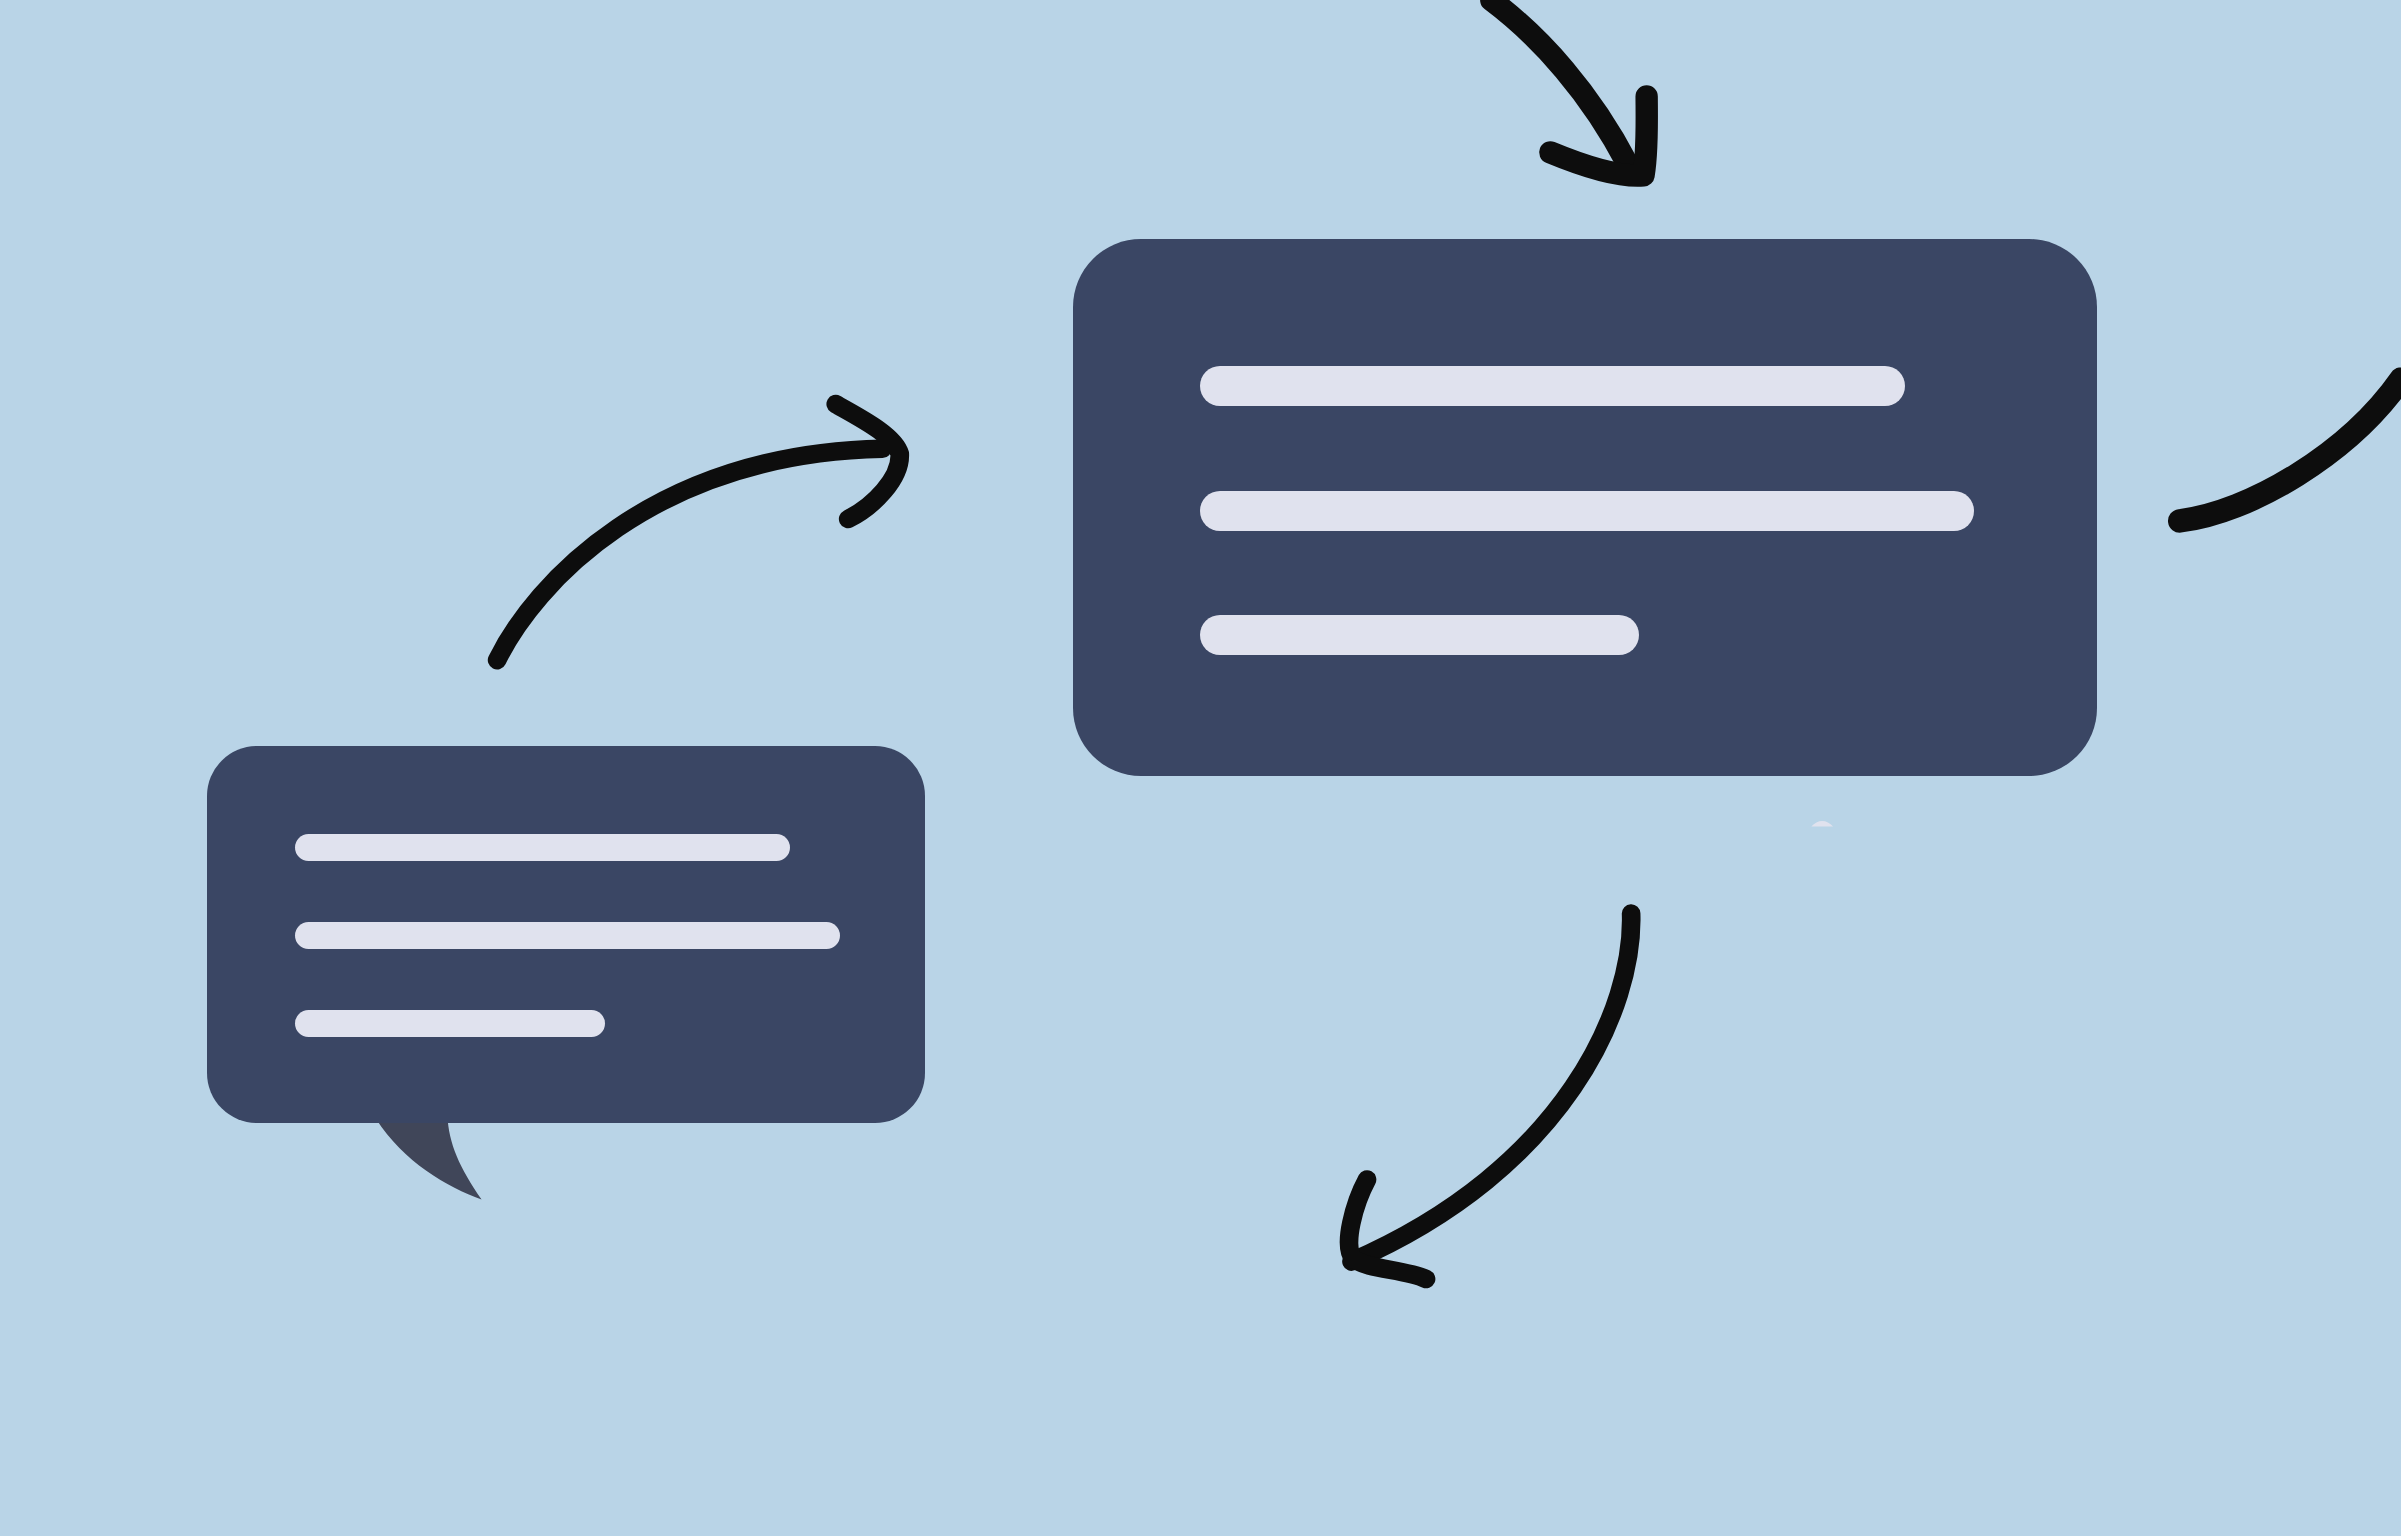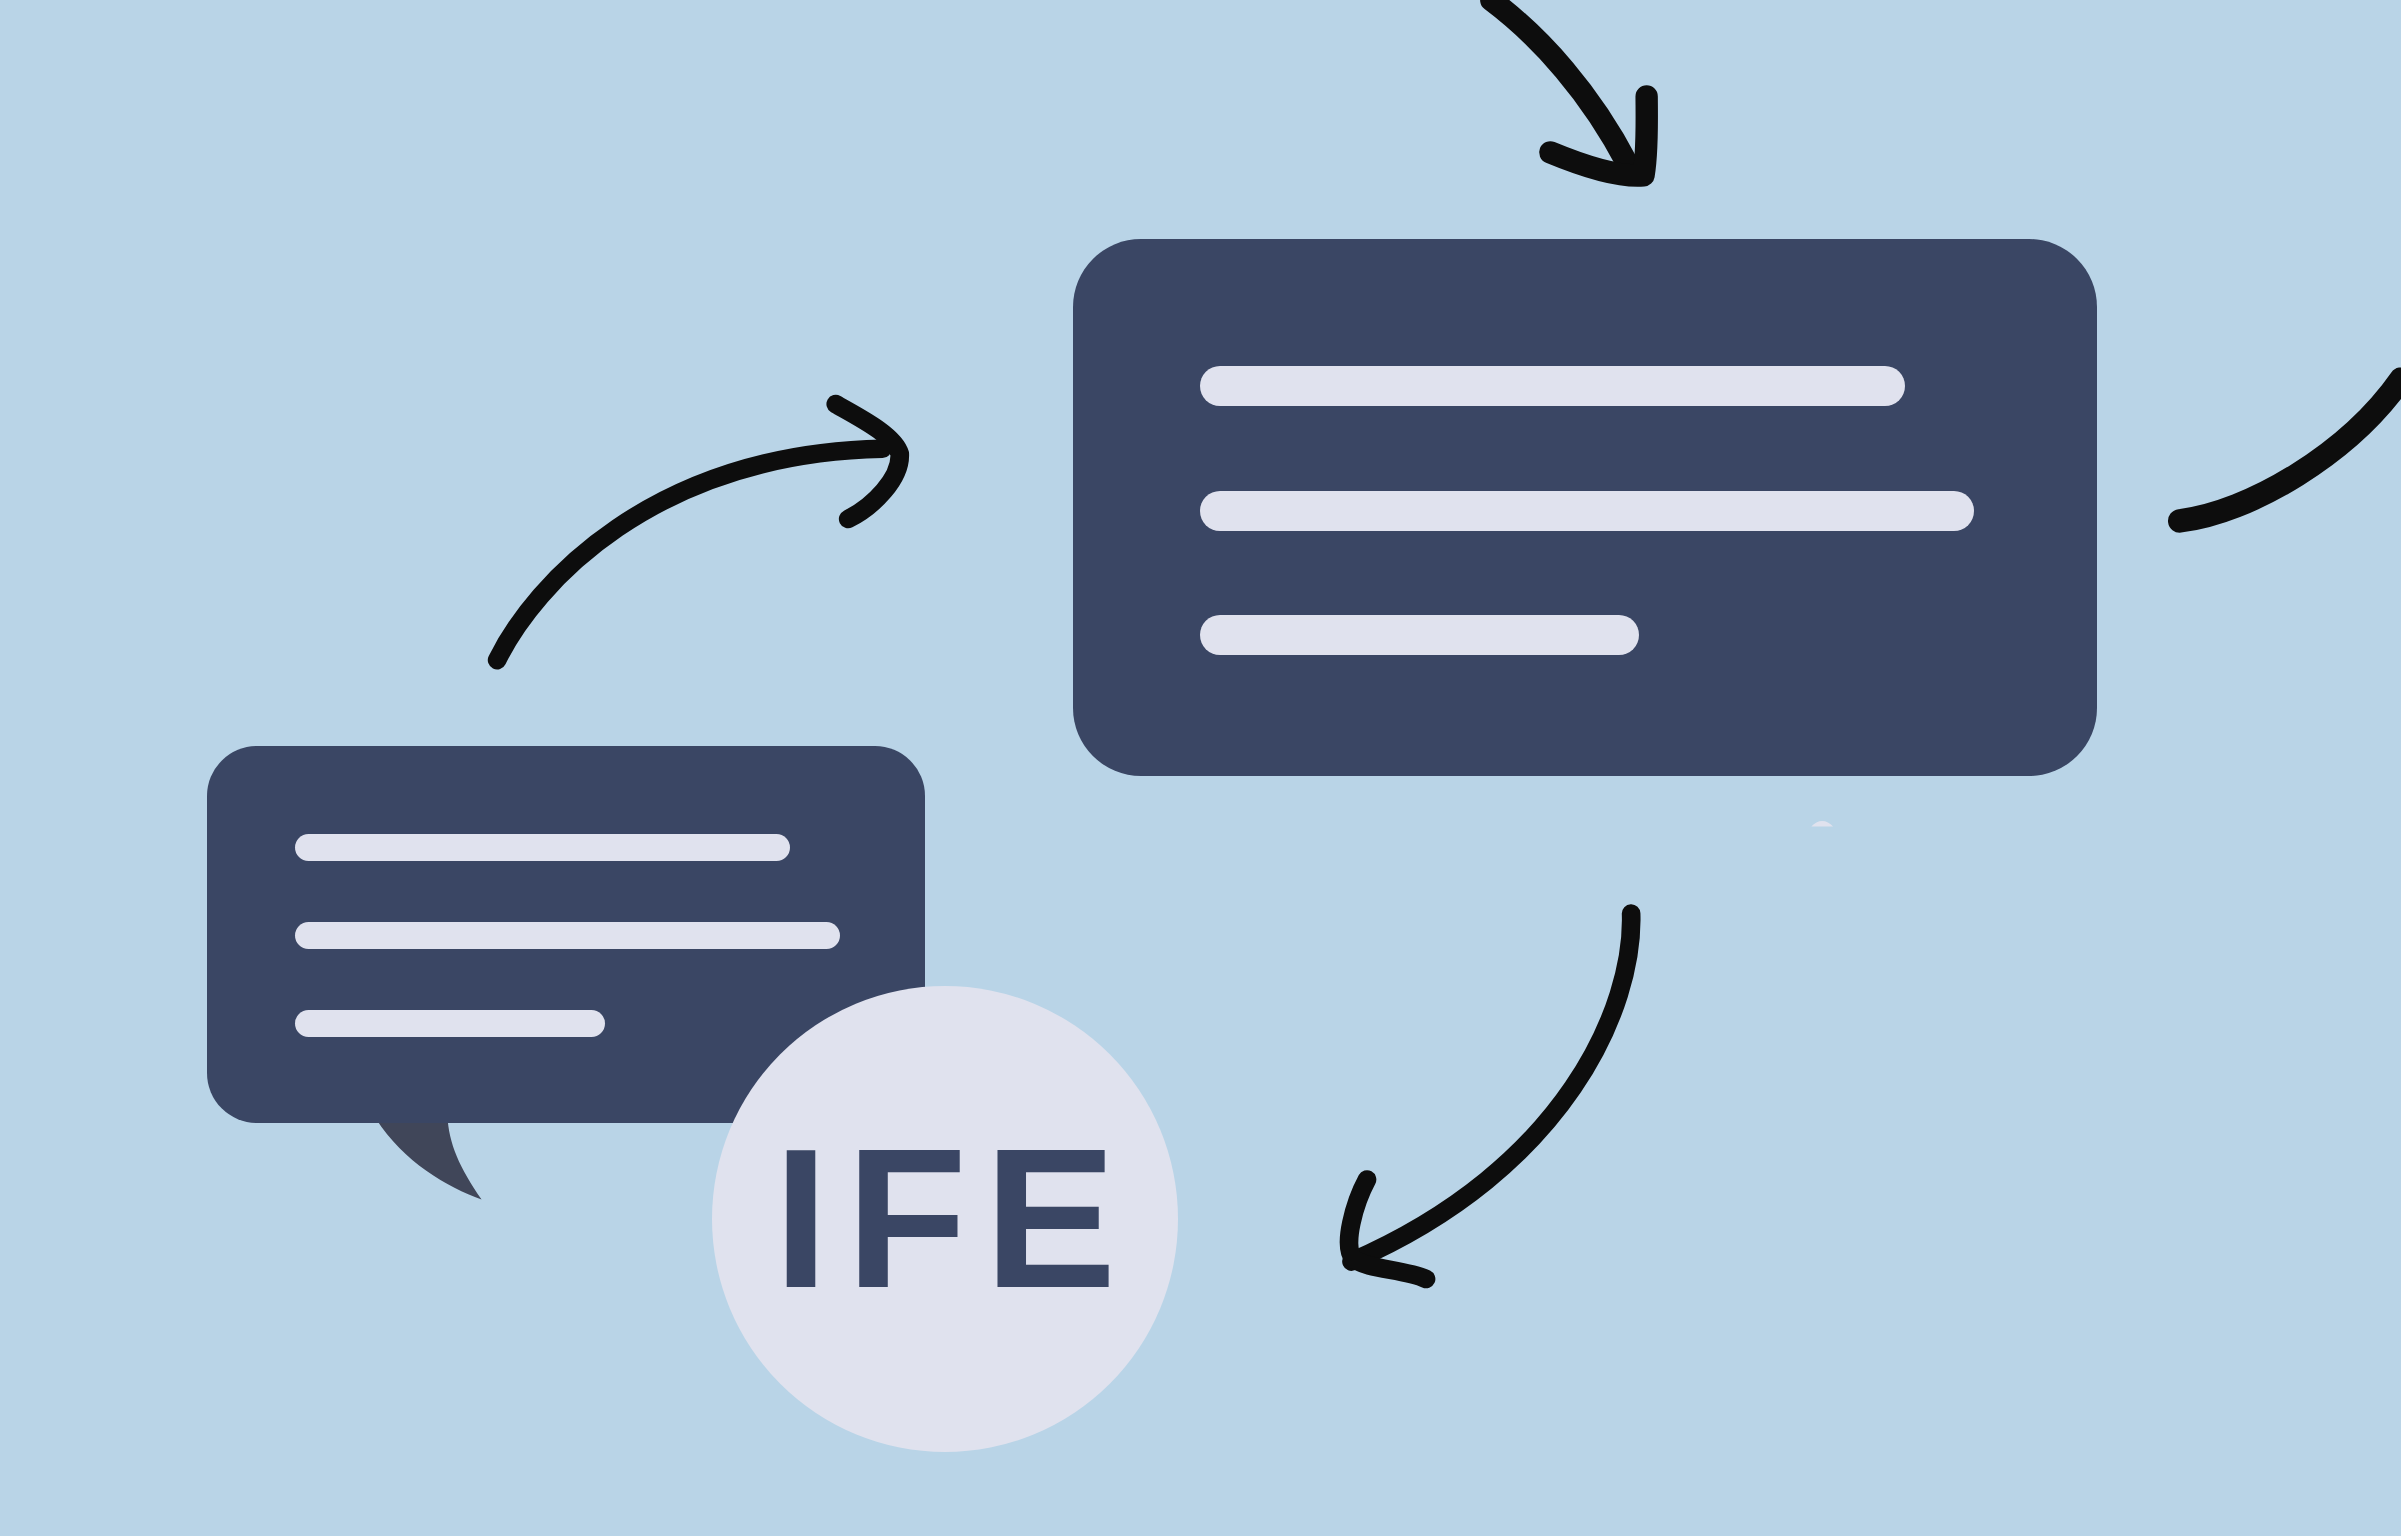--- a/index.html
+++ b/index.html
@@ -25,23 +25,20 @@
     <div class="bar" style="left: 88px; top: 176px; width: 545px; height: 27px; border-radius: 13.7px; background: rgb(224, 226, 238);"></div>
     <div class="bar" style="left: 88px; top: 264px; width: 310px; height: 27px; border-radius: 13.7px; background: rgb(224, 226, 238);"></div>
   </div>
 
   <div class="card" id="card-large" style="left: 1073px; top: 239px; width: 1024px; height: 537px; border-radius: 68px; background: rgb(58, 70, 100);">
     <div class="bar" style="left: 127px; top: 127px; width: 705px; height: 40px; border-radius: 20px; background: rgb(224, 226, 238);"></div>
     <div class="bar" style="left: 127px; top: 252px; width: 774px; height: 40px; border-radius: 20px; background: rgb(224, 226, 238);"></div>
     <div class="bar" style="left: 127px; top: 376px; width: 439px; height: 40px; border-radius: 20px; background: rgb(224, 226, 238);"></div>
   </div>
 
-  <div class="badge" id="badge" style="left: 712px; top: 986px; width: 466px; height: 466px; background: rgb(224, 226, 238);">
-    <span class="badge-text" id="badge-text" style="color: rgb(58, 70, 100);">IFE</span>
-  </div>
 
   <svg class="overlay" width="2401" height="1537" viewBox="0 0 3864 2473">
     <g fill="none" stroke="#0d0d0d" stroke-linecap="round" stroke-linejoin="round">
 
       <g>
         <path d="M800,1062 C860,940 1050,730 1420,722" stroke-width="30"></path>
         <path d="M1345,650 C1380,670 1440,700 1448,730 C1450,770 1405,815 1365,835" stroke-width="30"></path>
       </g>
 
       <g>

